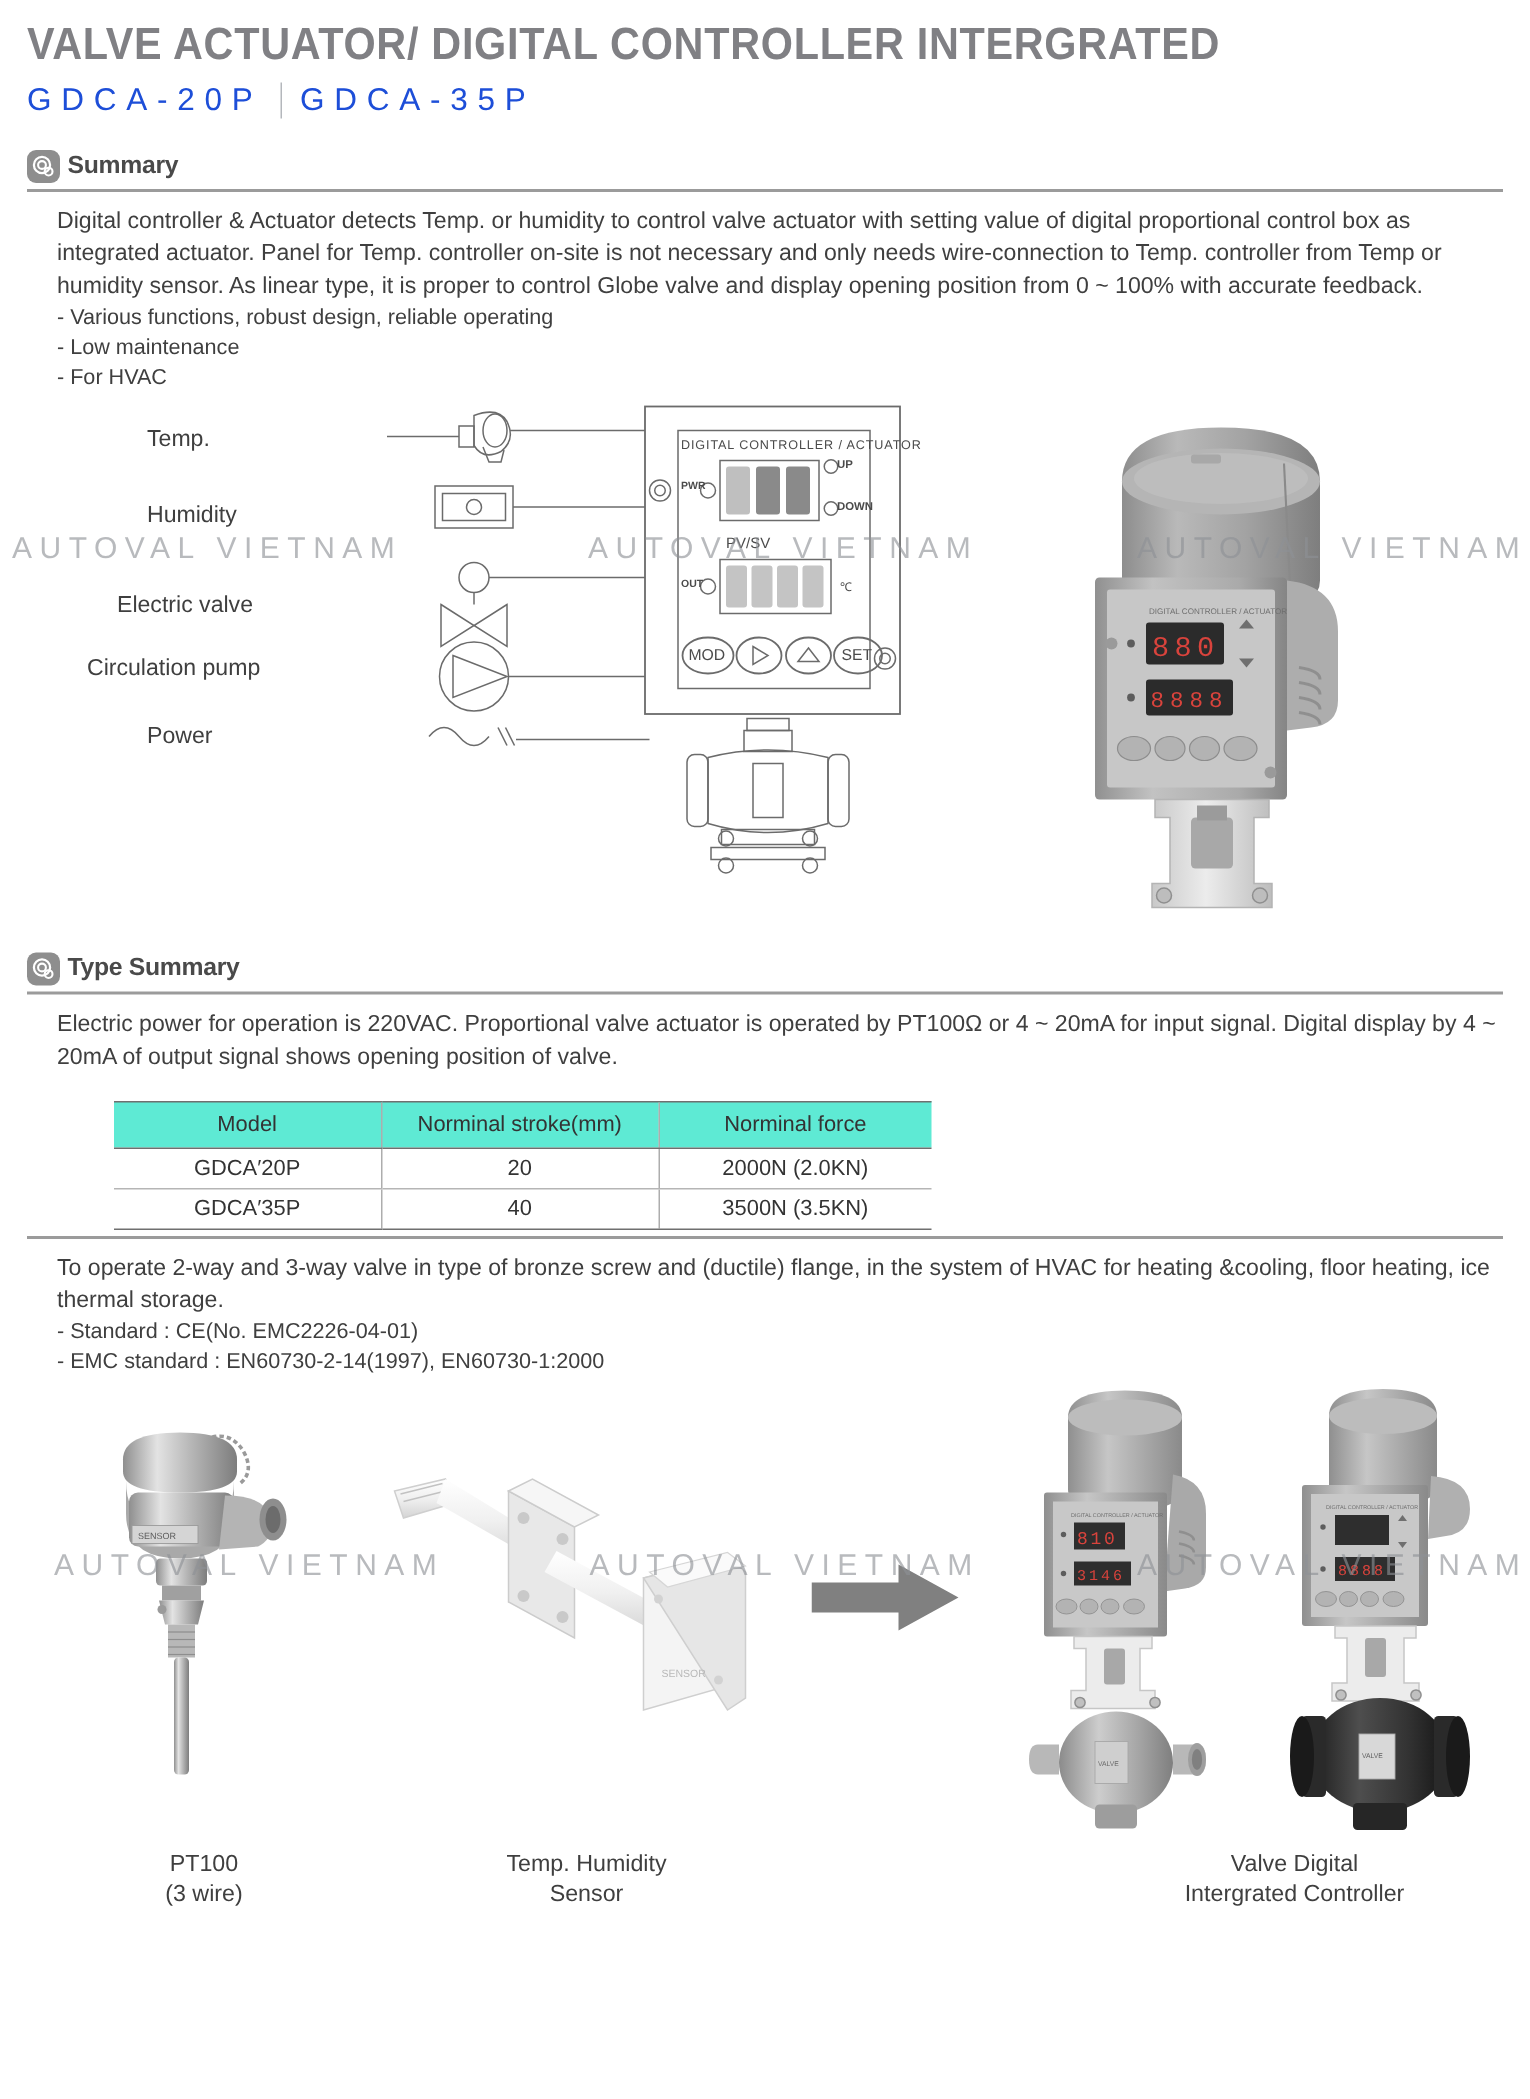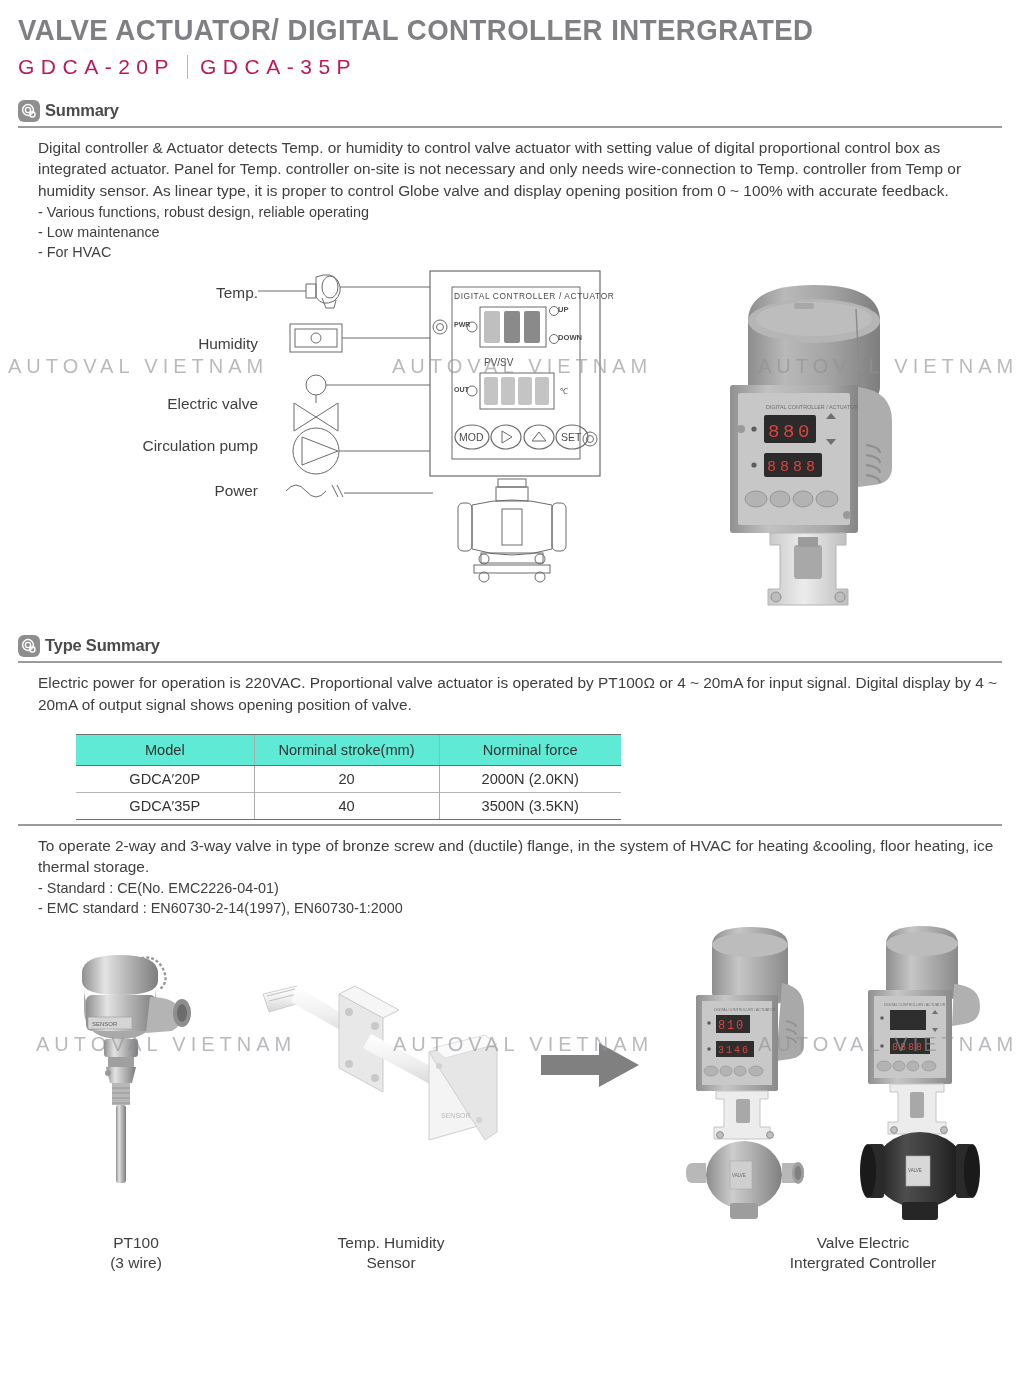--- a/index.html
+++ b/index.html
@@ -15,21 +15,21 @@
 
   
   .title {
     font-family: "Liberation Sans Narrow", "Liberation Sans", sans-serif;
     font-size: 30px; font-weight: bold; color: #808084;
     letter-spacing: .5px; line-height: 1.05;
     transform: scaleX(.92); transform-origin: left center;
     padding-top: 14px;
   }
   .subtitle {
-    font-size: 21px; color: #be185d; letter-spacing: 6.5px;
+    font-size: 21px; color: #1d4ed8; letter-spacing: 6.5px;
     margin-top: 9px; font-weight: normal;
     display: flex; align-items: center; gap: 12px;
   }
   .subtitle .bar { display:inline-block; width:1px; height:24px; background:#b4b7bc; }
 
   
   .section-head { display: flex; align-items: center; gap: 5px; margin-top: 21px; }
   .sec-icon {
     width: 22px; height: 22px; border-radius: 6px;
     background: #8e8e8e; position: relative; flex: none;
@@ -63,21 +63,21 @@
 
   
   .wm {
     position: absolute; font-size: 20px; letter-spacing: 5px;
     color: #8e9196; opacity: .62; white-space: nowrap;
     font-family: "Liberation Sans", sans-serif; pointer-events: none;
   }
 
   
   .fig1 { position: relative; height: 345px; margin-top: 6px; }
-  .lbl { position: absolute; font-size: 15.4px; color: #3f3f3f; text-align: right; }
+  .lbl { position: absolute; font-size: 15.4px; color: #3f3f3f; }
 
   
   .photo { position: absolute; }
 
   .caption { position: absolute; text-align: center; font-size: 15.5px; color: #3f3f3f; line-height: 1.3; }
 </style>
 </head>
 <body>
 
 <div class="page">
@@ -565,18 +565,18 @@
   <div style="position:relative; height:60px;">
     <div class="caption" style="left:38px; top:0; width:160px;">
       <div>PT100</div>
       <div>(3 wire)</div>
     </div>
     <div class="caption" style="left:268px; top:0; width:210px;">
       <div>Temp. Humidity</div>
       <div>Sensor</div>
     </div>
     <div class="caption" style="left:700px; top:0; width:290px;">
-      <div>Valve Electric</div>
+      <div>Valve Digital</div>
       <div>Intergrated Controller</div>
     </div>
   </div>
 
 </div>
 
 </body></html>

